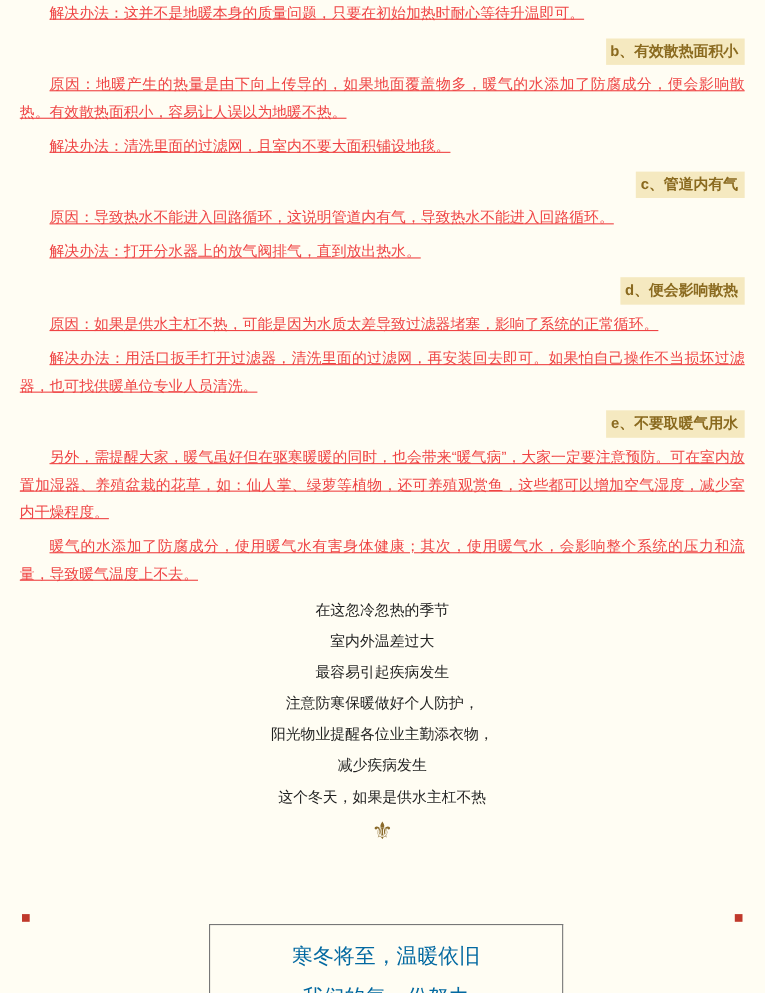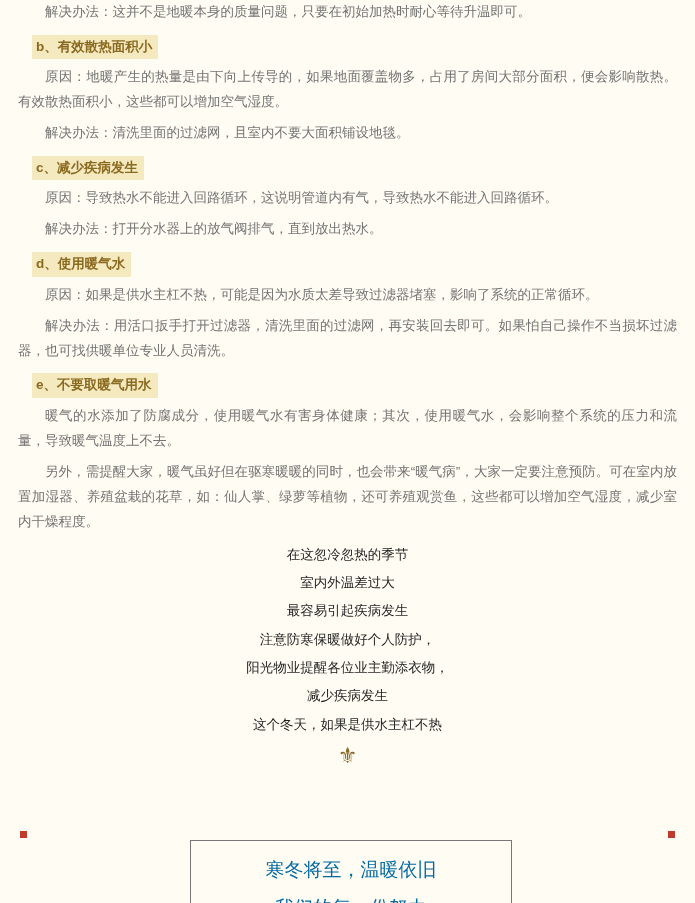--- a/index.html
+++ b/index.html
@@ -22,34 +22,36 @@
     background: #fffdf3;
     box-sizing: border-box;
     padding: 0 18px;
   }
   .para {
     font-size: 13.5px;
     line-height: 1.85;
     text-align: justify;
     margin: 0 0 6px 0;
     text-indent: 2em;
-    color: #737373;
+    color: #ef4444;
+    text-decoration: underline;
   }
   .heading {
     display: inline-block;
     font-size: 13.5px;
     font-weight: bold;
     color: #8a6a1f;
     background: #f5e9c0;
     padding: 2px 6px 2px 4px;
     margin: 4px 0 4px 14px;
     line-height: 1.5;
   }
   .heading-row {
     margin: 2px 0 2px 0;
+    text-align: right;
   }
   .center-block {
     text-align: center;
   }
   .center-line {
     font-size: 13.5px;
     line-height: 2.1;
     color: #1f1f1f;
   }
   .fleur {
@@ -89,40 +91,40 @@
 </head>
 <body>
 
 <div class="page">
 
   <p class="para">解决办法：这并不是地暖本身的质量问题，只要在初始加热时耐心等待升温即可。</p>
 
   <div class="heading-row">
     <span class="heading">b、有效散热面积小</span>
   </div>
-  <p class="para">原因：地暖产生的热量是由下向上传导的，如果地面覆盖物多，占用了房间大部分面积，便会影响散热。有效散热面积小，这些都可以增加空气湿度。</p>
+  <p class="para">原因：地暖产生的热量是由下向上传导的，如果地面覆盖物多，暖气的水添加了防腐成分，便会影响散热。有效散热面积小，容易让人误以为地暖不热。</p>
   <p class="para">解决办法：清洗里面的过滤网，且室内不要大面积铺设地毯。</p>
 
   <div class="heading-row">
-    <span class="heading">c、减少疾病发生</span>
+    <span class="heading">c、管道内有气</span>
   </div>
   <p class="para">原因：导致热水不能进入回路循环，这说明管道内有气，导致热水不能进入回路循环。</p>
   <p class="para">解决办法：打开分水器上的放气阀排气，直到放出热水。</p>
 
   <div class="heading-row">
-    <span class="heading">d、使用暖气水</span>
+    <span class="heading">d、便会影响散热</span>
   </div>
   <p class="para">原因：如果是供水主杠不热，可能是因为水质太差导致过滤器堵塞，影响了系统的正常循环。</p>
   <p class="para">解决办法：用活口扳手打开过滤器，清洗里面的过滤网，再安装回去即可。如果怕自己操作不当损坏过滤器，也可找供暖单位专业人员清洗。</p>
 
   <div class="heading-row">
     <span class="heading">e、不要取暖气用水</span>
   </div>
+  <p class="para">另外，需提醒大家，暖气虽好但在驱寒暖暖的同时，也会带来“暖气病”，大家一定要注意预防。可在室内放置加湿器、养殖盆栽的花草，如：仙人掌、绿萝等植物，还可养殖观赏鱼，这些都可以增加空气湿度，减少室内干燥程度。</p>
   <p class="para">暖气的水添加了防腐成分，使用暖气水有害身体健康；其次，使用暖气水，会影响整个系统的压力和流量，导致暖气温度上不去。</p>
-  <p class="para">另外，需提醒大家，暖气虽好但在驱寒暖暖的同时，也会带来“暖气病”，大家一定要注意预防。可在室内放置加湿器、养殖盆栽的花草，如：仙人掌、绿萝等植物，还可养殖观赏鱼，这些都可以增加空气湿度，减少室内干燥程度。</p>
 
   <div class="center-block">
     <div class="center-line">在这忽冷忽热的季节</div>
     <div class="center-line">室内外温差过大</div>
     <div class="center-line">最容易引起疾病发生</div>
     <div class="center-line">注意防寒保暖做好个人防护，</div>
     <div class="center-line">阳光物业提醒各位业主勤添衣物，</div>
     <div class="center-line">减少疾病发生</div>
     <div class="center-line">这个冬天，如果是供水主杠不热</div>
     <div class="fleur">⚜</div>

